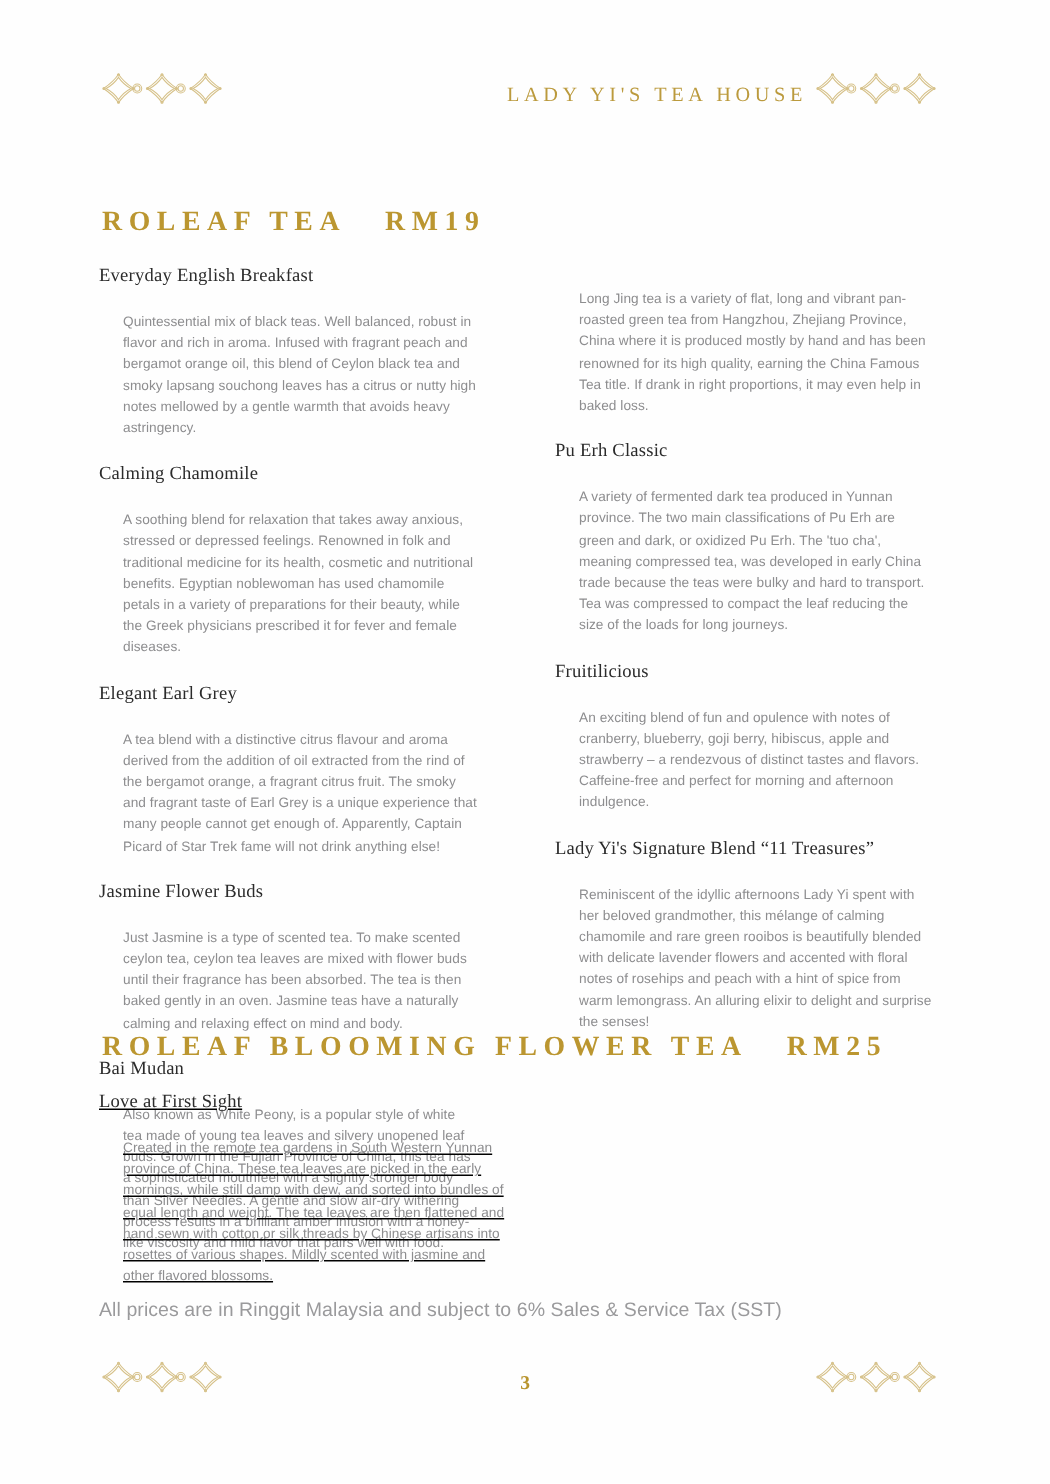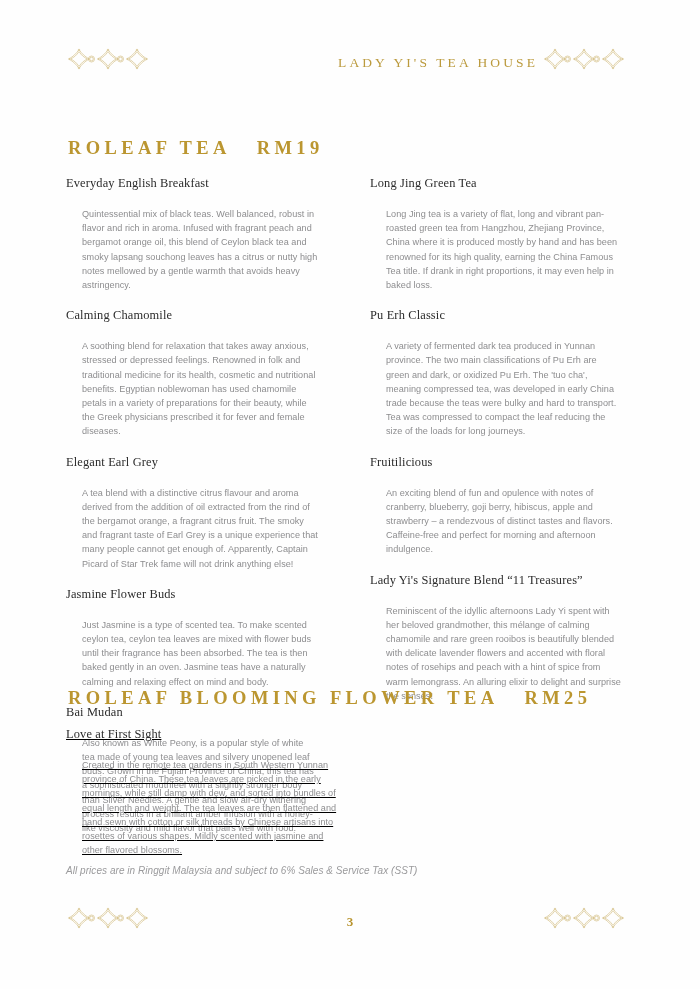--- a/index.html
+++ b/index.html
@@ -114,22 +114,21 @@
     width: 290px;
     text-decoration: underline;
   }
 
   
   .disclaimer {
     position: absolute;
     left: 66px;
     top: 865px;
     font-family: "Liberation Sans", sans-serif;
-    font-style: italic;
-    font-size: 10px;
+    font-size: 13px;
     color: #9a9a9c;
     letter-spacing: 0.05px;
   }
 </style>
 </head>
 <body>
 
 <div class="page">
 
   <div class="ornament-row header-row">
@@ -228,21 +227,20 @@
         <p class="item-desc">Just Jasmine is a type of scented tea. To make scented ceylon tea, ceylon tea leaves are mixed with flower buds until their fragrance has been absorbed. The tea is then baked gently in an oven. Jasmine teas have a naturally calming and relaxing effect on mind and body.</p>
       </div>
       <div class="menu-item">
         <p class="item-name">Bai Mudan</p>
         <p class="item-desc">Also known as White Peony, is a popular style of white tea made of young tea leaves and silvery unopened leaf buds. Grown in the Fujian Province of China, this tea has a sophisticated mouthfeel with a slightly stronger body than Silver Needles. A gentle and slow air-dry withering process results in a brilliant amber infusion with a honey-like viscosity and mild flavor that pairs well with food.</p>
       </div>
     </div>
 
     <div class="column">
       <div class="menu-item">
-        <p class="item-name">Long Jing Green Tea</p>
         <p class="item-desc">Long Jing tea is a variety of flat, long and vibrant pan-roasted green tea from Hangzhou, Zhejiang Province, China where it is produced mostly by hand and has been renowned for its high quality, earning the China Famous Tea title. If drank in right proportions, it may even help in baked loss.</p>
       </div>
       <div class="menu-item">
         <p class="item-name">Pu Erh Classic</p>
         <p class="item-desc">A variety of fermented dark tea produced in Yunnan province. The two main classifications of Pu Erh are green and dark, or oxidized Pu Erh. The 'tuo cha', meaning compressed tea, was developed in early China trade because the teas were bulky and hard to transport. Tea was compressed to compact the leaf reducing the size of the loads for long journeys.</p>
       </div>
       <div class="menu-item">
         <p class="item-name">Fruitilicious</p>
         <p class="item-desc">An exciting blend of fun and opulence with notes of cranberry, blueberry, goji berry, hibiscus, apple and strawberry – a rendezvous of distinct tastes and flavors. Caffeine-free and perfect for morning and afternoon indulgence.</p>
       </div>

